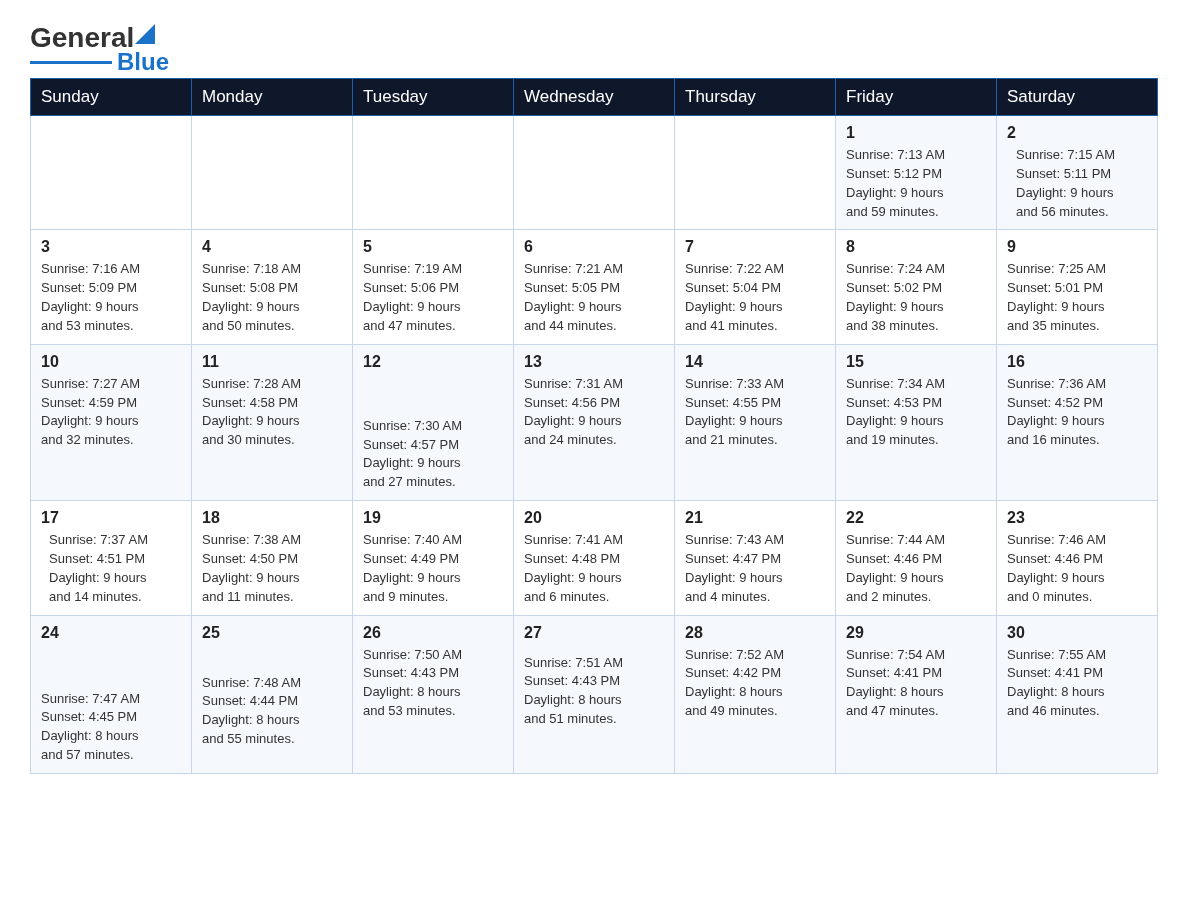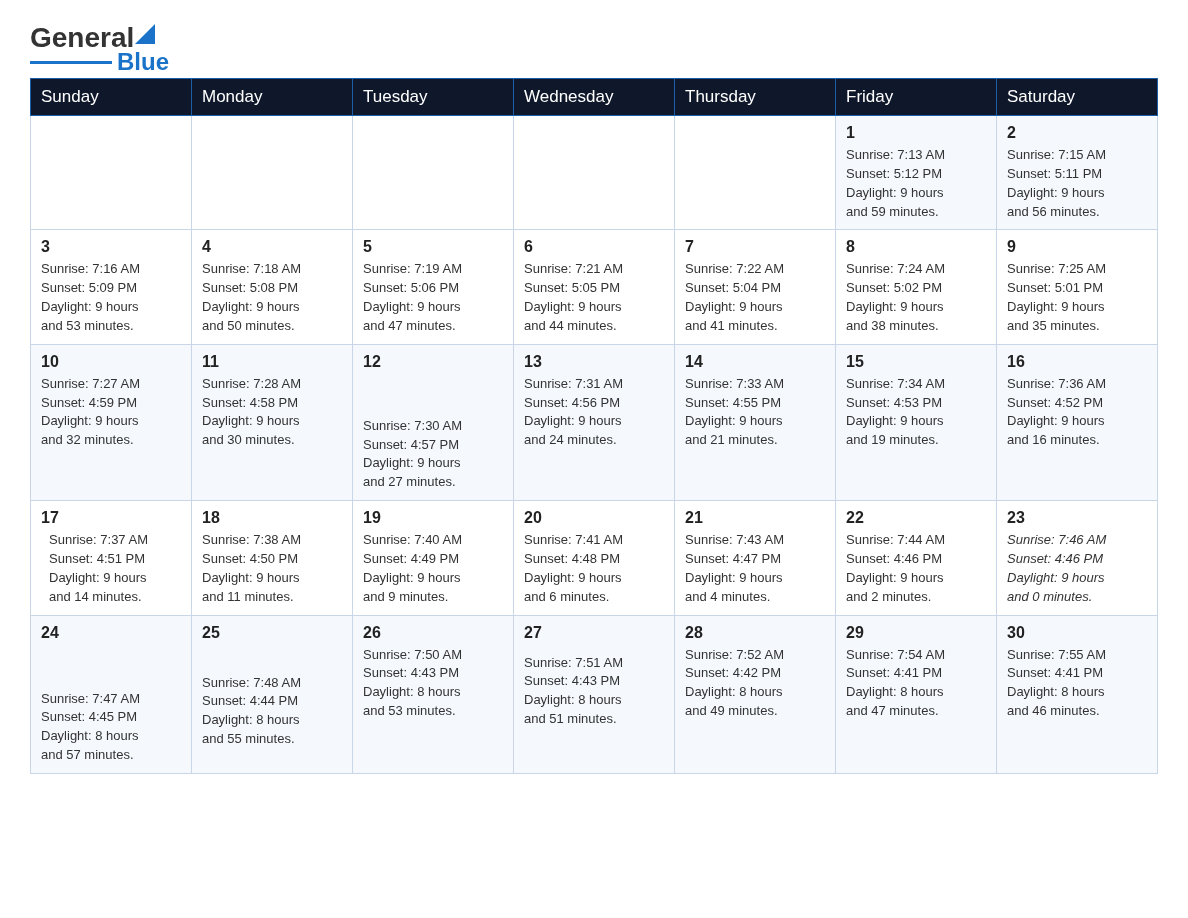--- a/index.html
+++ b/index.html
@@ -130,21 +130,21 @@
           <td class="empty-cell"></td>
           <td>
             <span class="day-num">1</span>
             <div class="day-info" style="white-space: pre-line;">Sunrise: 7:13 AM
 Sunset: 5:12 PM
 Daylight: 9 hours
 and 59 minutes.</div>
           </td>
           <td>
             <span class="day-num">2</span>
-            <div class="day-info" style="white-space: pre-line;">Sunrise: 7:15 AM
+            <div class="day-info" style="white-space: pre-line; margin-left: 9px;">Sunrise: 7:15 AM
 Sunset: 5:11 PM
 Daylight: 9 hours
 and 56 minutes.</div>
           </td>
         </tr>
         <tr>
           <td>
             <span class="day-num">3</span>
             <div class="day-info" style="white-space: pre-line;">Sunrise: 7:16 AM
 Sunset: 5:09 PM
@@ -283,21 +283,21 @@
           </td>
           <td>
             <span class="day-num">22</span>
             <div class="day-info" style="white-space: pre-line;">Sunrise: 7:44 AM
 Sunset: 4:46 PM
 Daylight: 9 hours
 and 2 minutes.</div>
           </td>
           <td>
             <span class="day-num">23</span>
-            <div class="day-info" style="white-space: pre-line; font-style: italic;">Sunrise: 7:46 AM
+            <div class="day-info" style="white-space: pre-line;">Sunrise: 7:46 AM
 Sunset: 4:46 PM
 Daylight: 9 hours
 and 0 minutes.</div>
           </td>
         </tr>
         <tr>
           <td>
             <span class="day-num">24</span>
             <div class="day-info" style="white-space: pre-line; margin-top: 48px;">Sunrise: 7:47 AM
 Sunset: 4:45 PM

